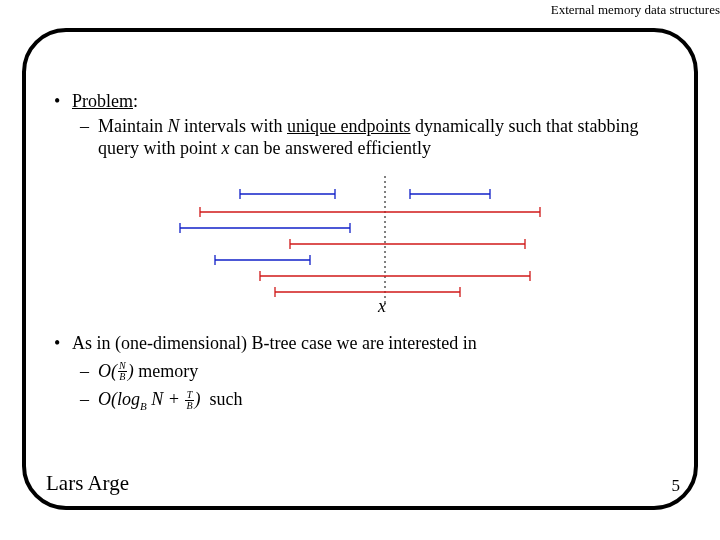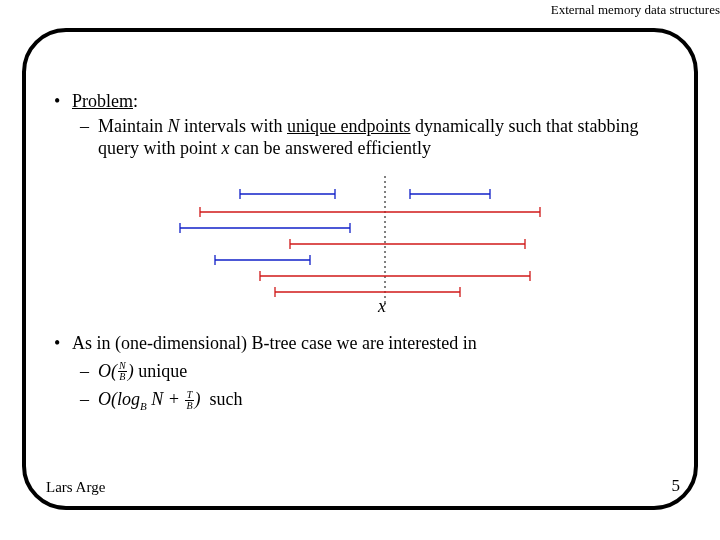--- a/index.html
+++ b/index.html
@@ -113,21 +113,21 @@
     top: -1px;
     margin: 0 1px;
   }
   .frac .n { display:block; border-bottom:1px solid #000; padding:0 1px; }
   .frac .d { display:block; padding:0 1px; }
   .sub { font-size: 11px; vertical-align: sub; font-style: italic; }
   .footer-left {
     position: absolute;
     left: 46px;
     bottom: 44px;
-    font-size: 15px;
+    font-size: 21px;
   }
   .footer-right {
     position: absolute;
     right: 40px;
     bottom: 44px;
     font-size: 17px;
   }
 </style>
 </head>
 <body>
@@ -205,21 +205,21 @@
 
   <div class="xlabel">x</div>
 
   <div class="content2">
     <div class="b1">As in (one-dimensional) B-tree case we are interested in</div>
 
     <div class="b2">
       <span class="math">
         <span>O</span>(<span class="frac"><span class="n">N</span><span class="d">B</span></span>)
       </span>
-      <span>unique</span>
+      <span>memory</span>
     </div>
 
 
     <div class="b2">
       <span class="math">
         <span>O</span>(<span>log</span><span class="sub">B</span>&nbsp;<span>N</span>&nbsp;<span>+</span>&nbsp;<span class="frac"><span class="n">T</span><span class="d">B</span></span>)
       </span>
       &nbsp;<span>such</span>
     </div>
   </div>

